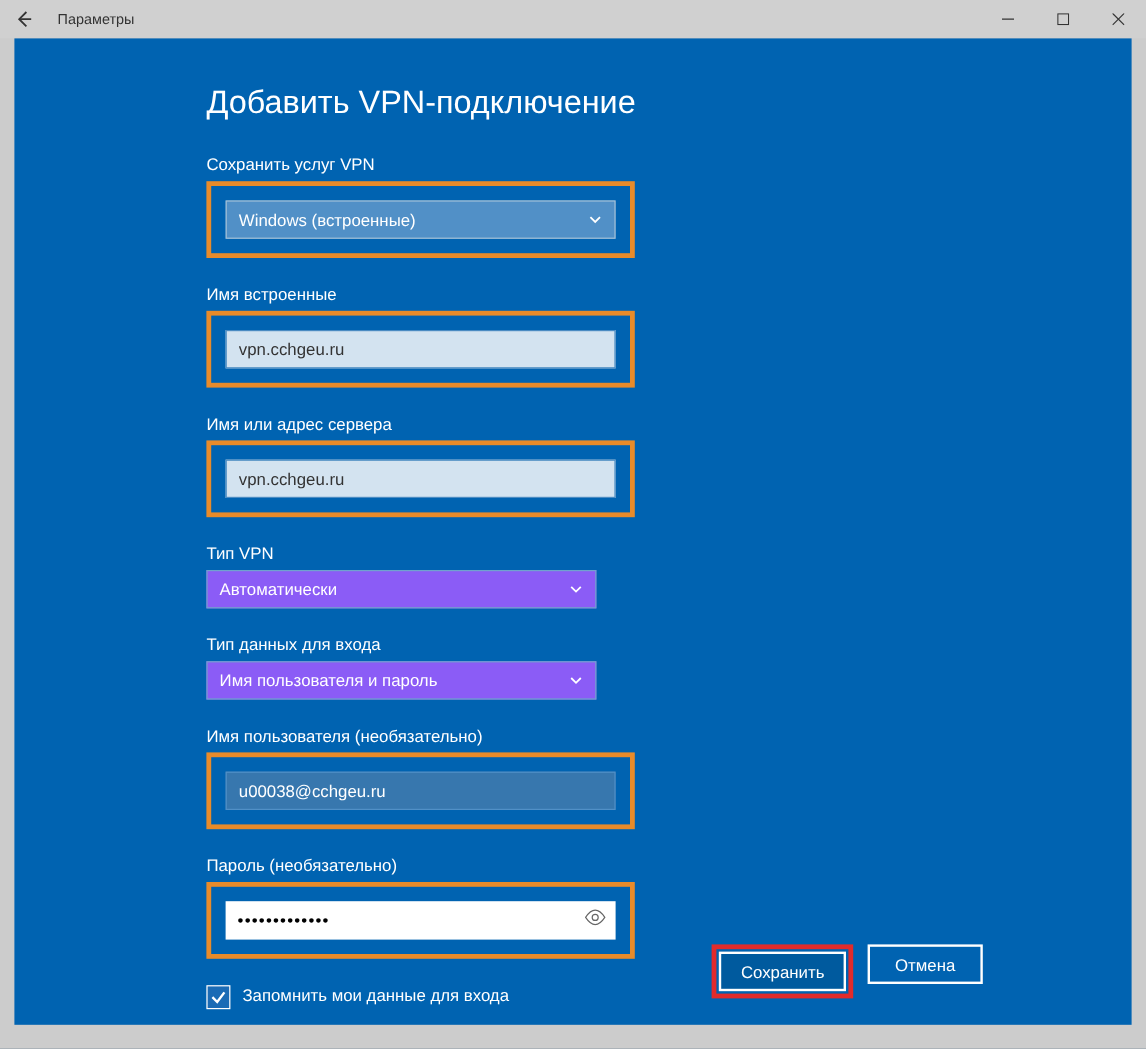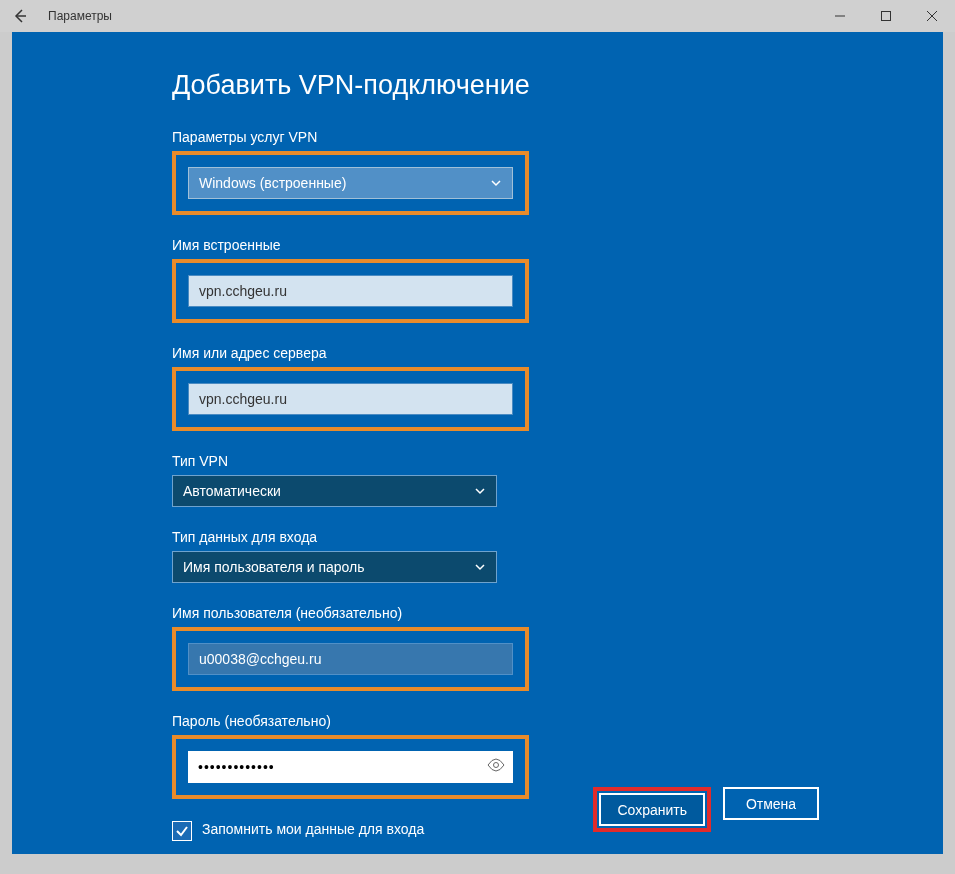--- a/index.html
+++ b/index.html
@@ -103,21 +103,21 @@
       height: 32px;
       background: #5190C7;
       border: 1px solid #A0C0D8;
       display: flex;
       align-items: center;
       justify-content: space-between;
       padding: 0 10px;
       cursor: pointer;
     }
     .select-box.plain {
-      background: #0c4a6e;
+      background: #8b5cf6;
       border: 1px solid #6FA3CE;
     }
     .select-value {
       color: #fff;
       font-size: 14px;
     }
     .chevron-down {
       width: 12px;
       height: 12px;
     }
@@ -233,21 +233,21 @@
             <line x1="10" y1="0" x2="0" y2="10" stroke="#333" stroke-width="1"></line>
           </svg>
       </div>
     </div>
   </div>
 
   <div class="main-panel">
     <h1 class="page-title">Добавить VPN-подключение</h1>
 
     <div class="field-group">
-      <label class="field-label">Параметры услуг VPN</label>
+      <label class="field-label">Сохранить услуг VPN</label>
       <div class="highlight-wrap">
         <div class="select-box">
           <span class="select-value">Windows (встроенные)</span>
           <svg class="chevron-down" viewBox="0 0 12 12">
               <path d="M2 4 L6 8 L10 4" stroke="#fff" stroke-width="1.5" fill="none"></path>
             </svg>
         </div>
       </div>
     </div>
 

